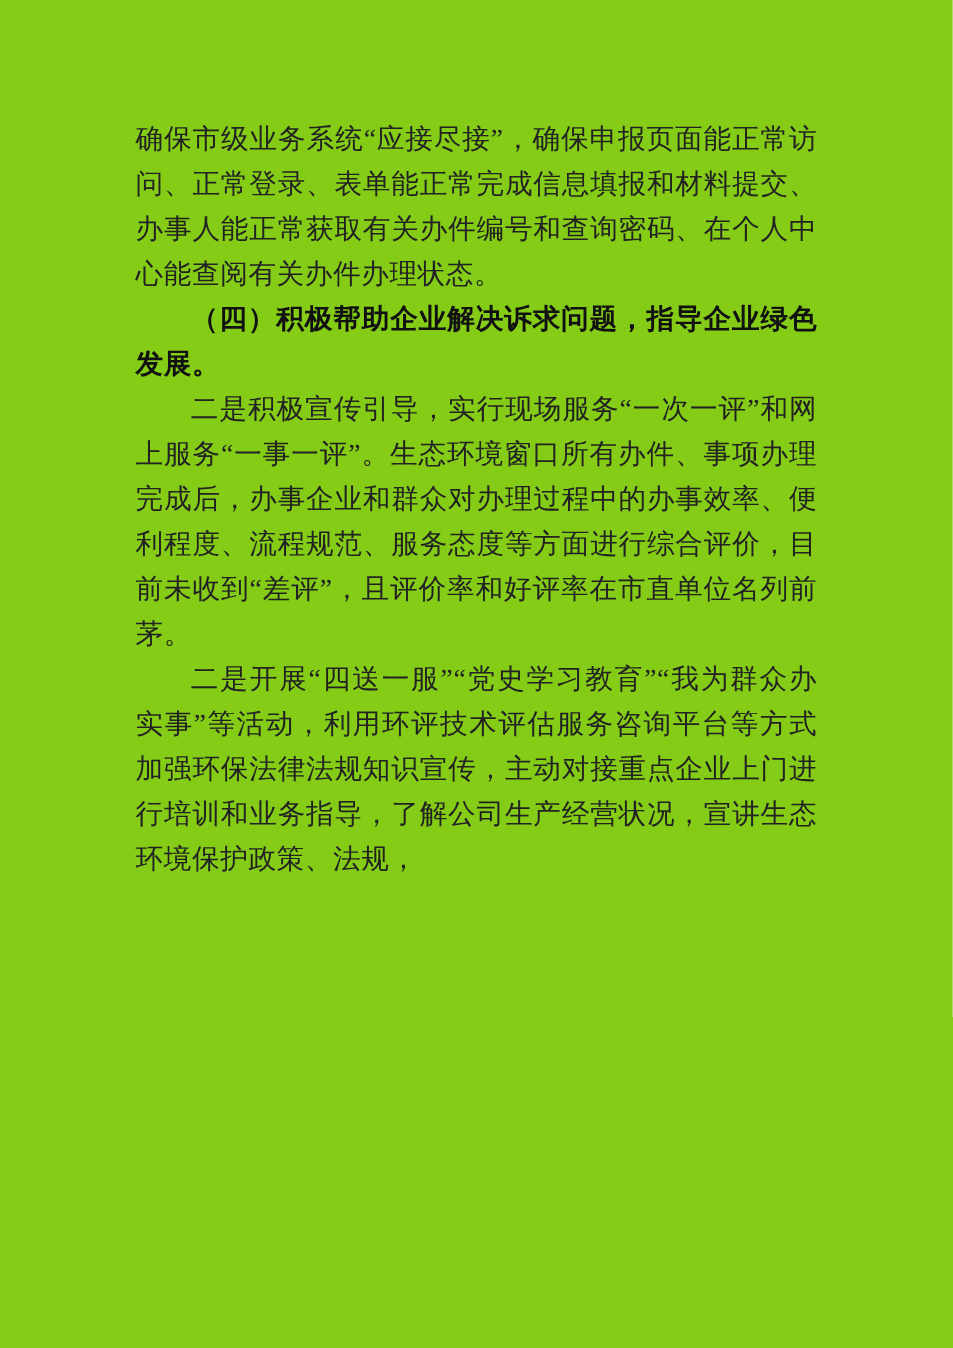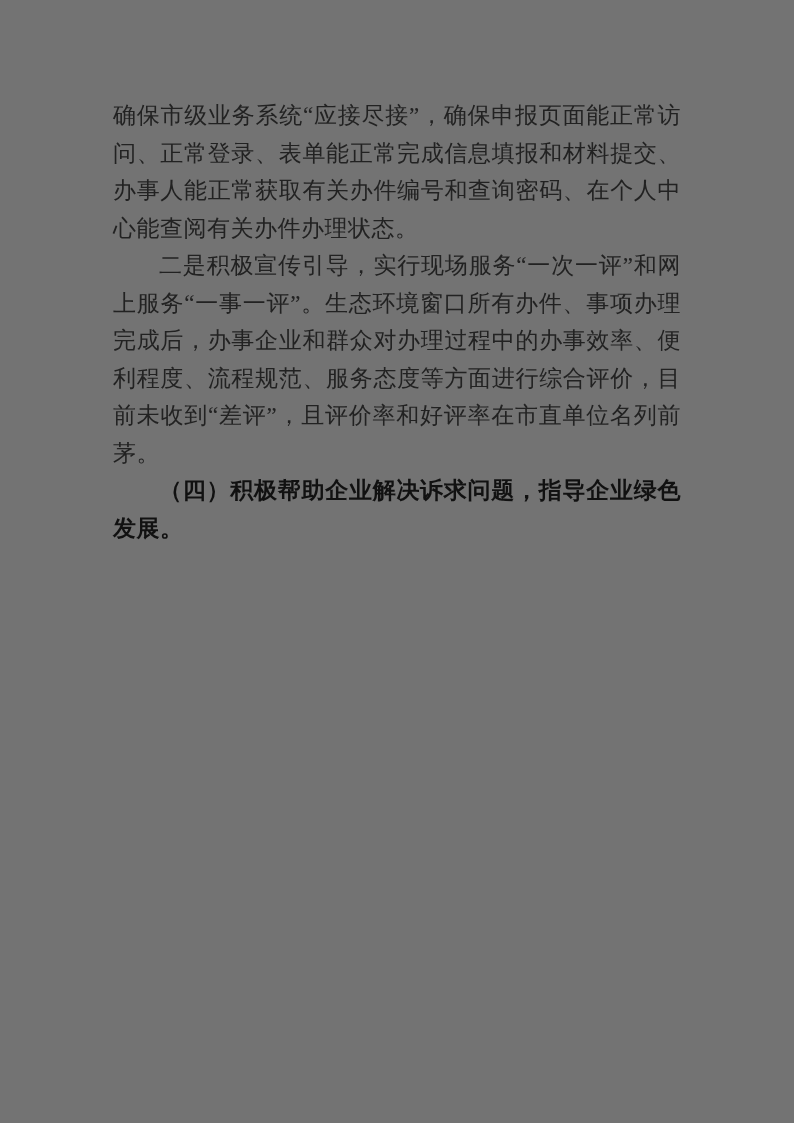--- a/index.html
+++ b/index.html
@@ -4,21 +4,21 @@
 <style>
   html, body {
     margin: 0;
     padding: 0;
     background: #ffffff;
   }
   .page {
     position: relative;
     width: 794px;
     height: 1123px;
-    background: #737373;
+    background: #84cc16;
     overflow: hidden;
   }
   .content {
     position: absolute;
     left: 113px;
     top: 97px;
     width: 568px;
     font-family: "Liberation Serif", "DejaVu Serif", serif;
     font-size: 23px;
     line-height: 37.5px;
@@ -37,16 +37,17 @@
     font-weight: bold;
     color: #111111;
   }
 </style>
 </head>
 <body>
 
 <div class="page">
   <div class="content">
     <p>确保市级业务系统“应接尽接”，确保申报页面能正常访问、正常登录、表单能正常完成信息填报和材料提交、办事人能正常获取有关办件编号和查询密码、在个人中心能查阅有关办件办理状态。</p>
+    <p class="para-indent section-heading">（四）积极帮助企业解决诉求问题，指导企业绿色发展。</p>
     <p class="para-indent">二是积极宣传引导，实行现场服务“一次一评”和网上服务“一事一评”。生态环境窗口所有办件、事项办理完成后，办事企业和群众对办理过程中的办事效率、便利程度、流程规范、服务态度等方面进行综合评价，目前未收到“差评”，且评价率和好评率在市直单位名列前茅。</p>
-    <p class="para-indent section-heading">（四）积极帮助企业解决诉求问题，指导企业绿色发展。</p>
+    <p class="para-indent">二是开展“四送一服”“党史学习教育”“我为群众办实事”等活动，利用环评技术评估服务咨询平台等方式加强环保法律法规知识宣传，主动对接重点企业上门进行培训和业务指导，了解公司生产经营状况，宣讲生态环境保护政策、法规，</p>
   </div>
 </div>
 
 </body></html>

